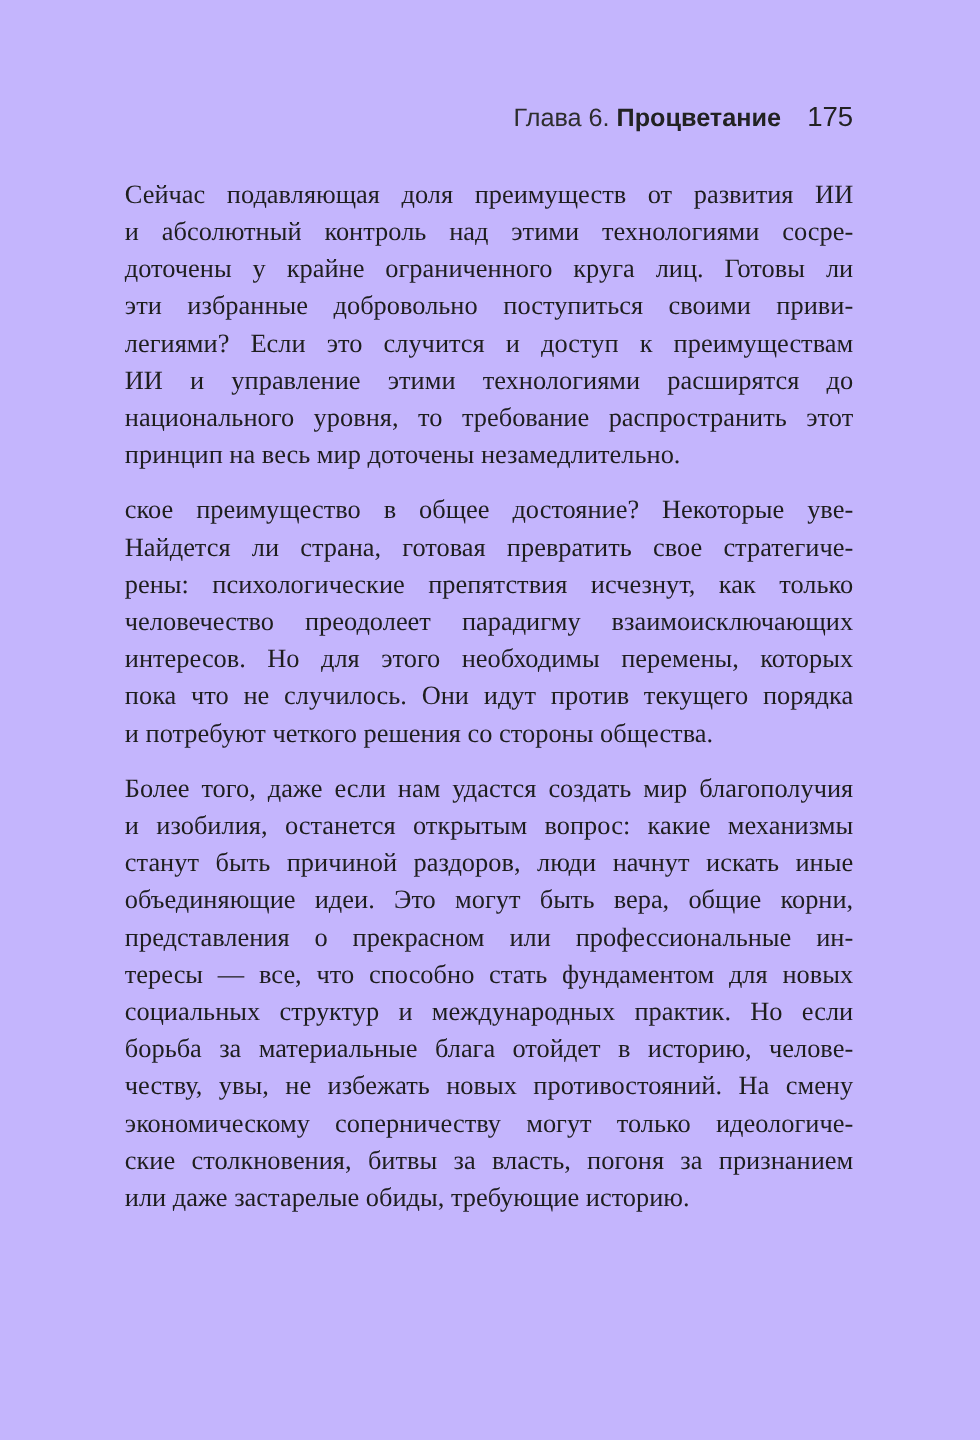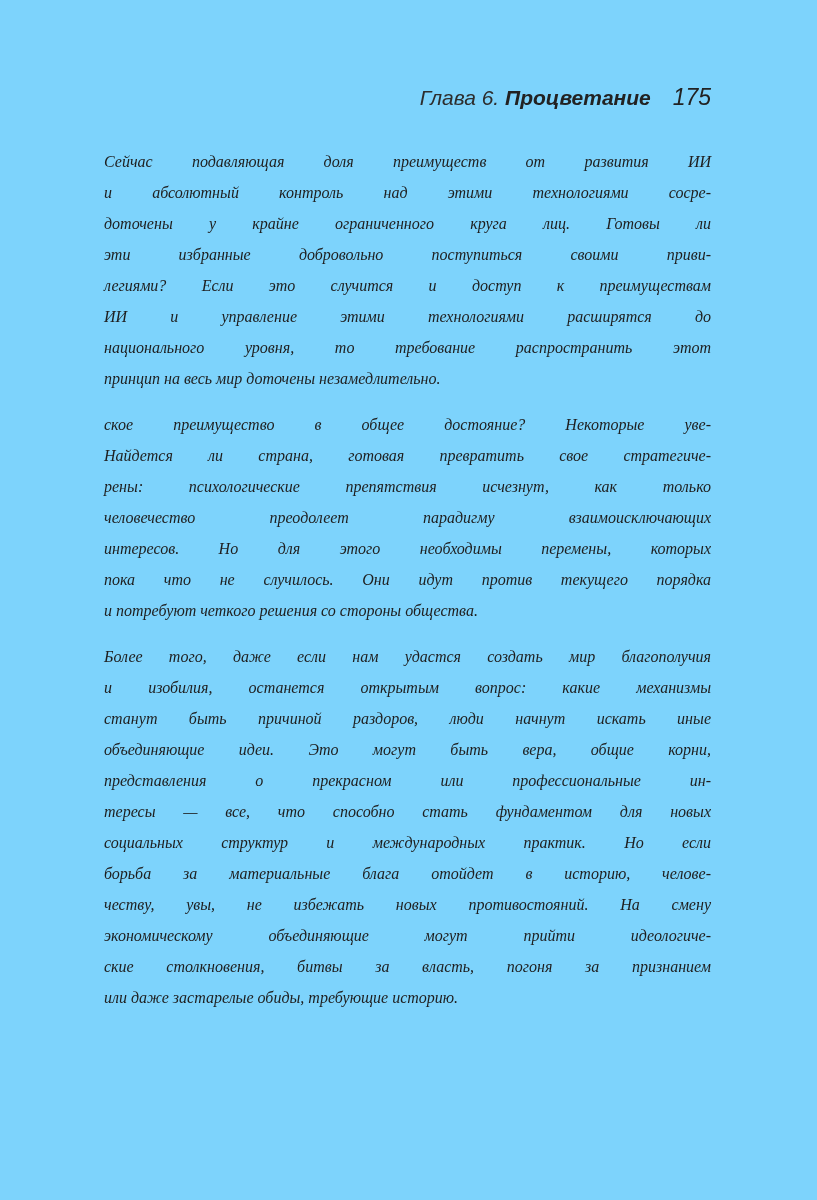--- a/index.html
+++ b/index.html
@@ -4,23 +4,22 @@
 <style>
   html, body {
     margin: 0;
     padding: 0;
     background: #ffffff;
   }
   .page {
     position: relative;
     width: 817px;
     height: 1200px;
-    background: #7dd3fc;
+    background: #c4b5fd;
     overflow: hidden;
-    font-style: italic;
   }
   .running-head {
     position: absolute;
     top: 84px;
     left: 104px;
     width: 607px;
     text-align: right;
     font-family: "Liberation Sans", sans-serif;
     font-size: 21px;
     line-height: 26px;
@@ -39,21 +38,21 @@
     font-size: 23px;
     margin-left: 16px;
     color: #222222;
   }
   .body-text {
     position: absolute;
     top: 146px;
     left: 104px;
     width: 607px;
     font-family: "Liberation Serif", "DejaVu Serif", serif;
-    font-size: 16px;
+    font-size: 22px;
     color: #1e1e1e;
   }
   .paragraph {
     margin: 0 0 15px 0;
     padding: 0;
   }
   .text-line {
     line-height: 31px;
     text-align: justify;
     text-align-last: justify;
@@ -98,19 +97,19 @@
       <div class="paragraph">
         <div class="text-line">Более того, даже если нам удастся создать мир благополучия</div>
         <div class="text-line">и изобилия, останется открытым вопрос: какие механизмы</div>
         <div class="text-line">станут быть причиной раздоров, люди начнут искать иные</div>
         <div class="text-line">объединяющие идеи. Это могут быть вера, общие корни,</div>
         <div class="text-line">представления о прекрасном или профессиональные ин-</div>
         <div class="text-line">тересы — все, что способно стать фундаментом для новых</div>
         <div class="text-line">социальных структур и международных практик. Но если</div>
         <div class="text-line">борьба за материальные блага отойдет в историю, челове-</div>
         <div class="text-line">честву, увы, не избежать новых противостояний. На смену</div>
-        <div class="text-line">экономическому объединяющие могут прийти идеологиче-</div>
+        <div class="text-line">экономическому соперничеству могут только идеологиче-</div>
         <div class="text-line">ские столкновения, битвы за власть, погоня за признанием</div>
         <div class="text-line last-line">или даже застарелые обиды, требующие историю.</div>
       </div>
     </div>
 
 </div>
 
 </body></html>

